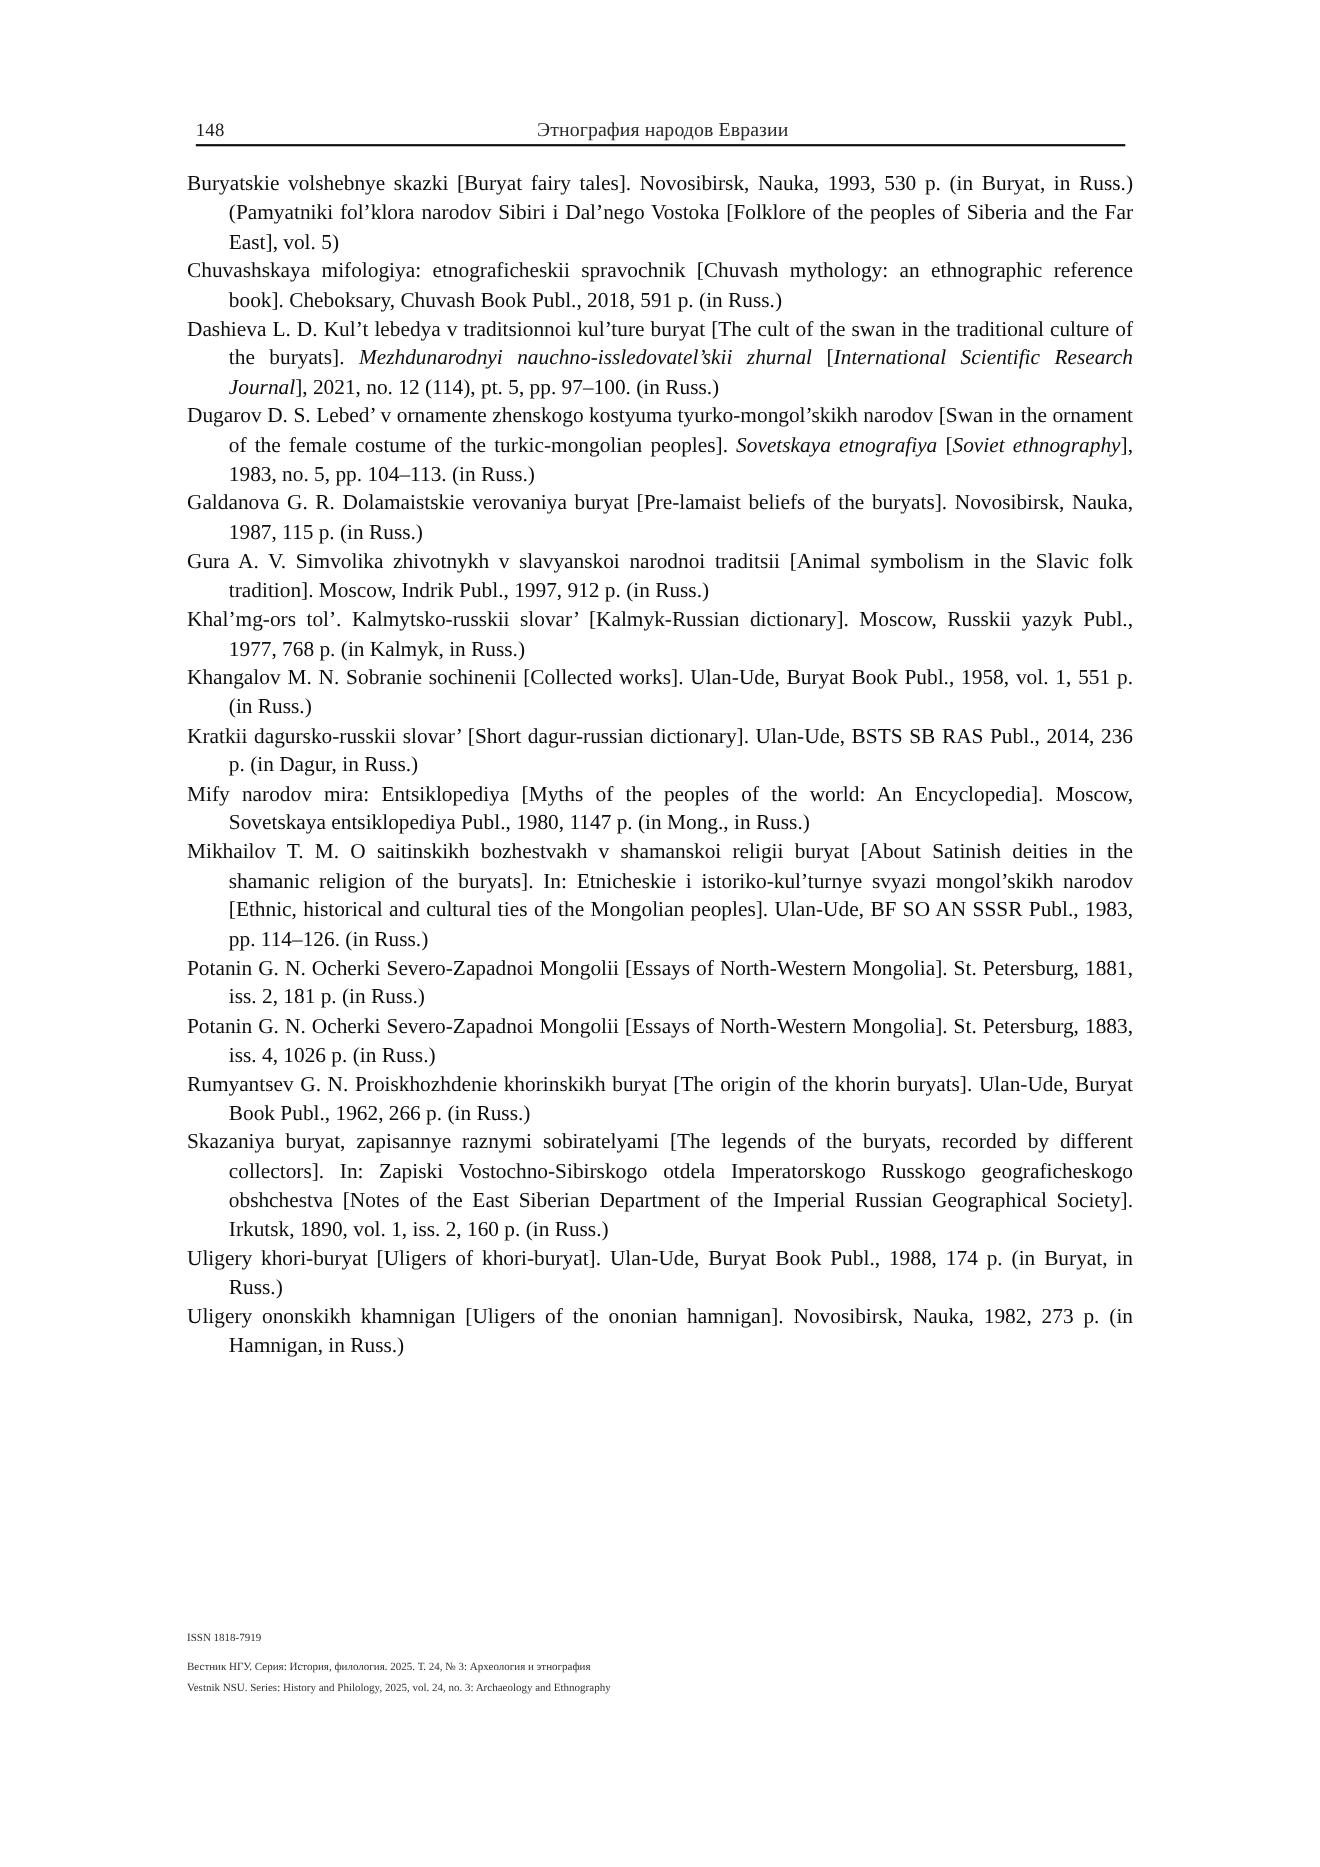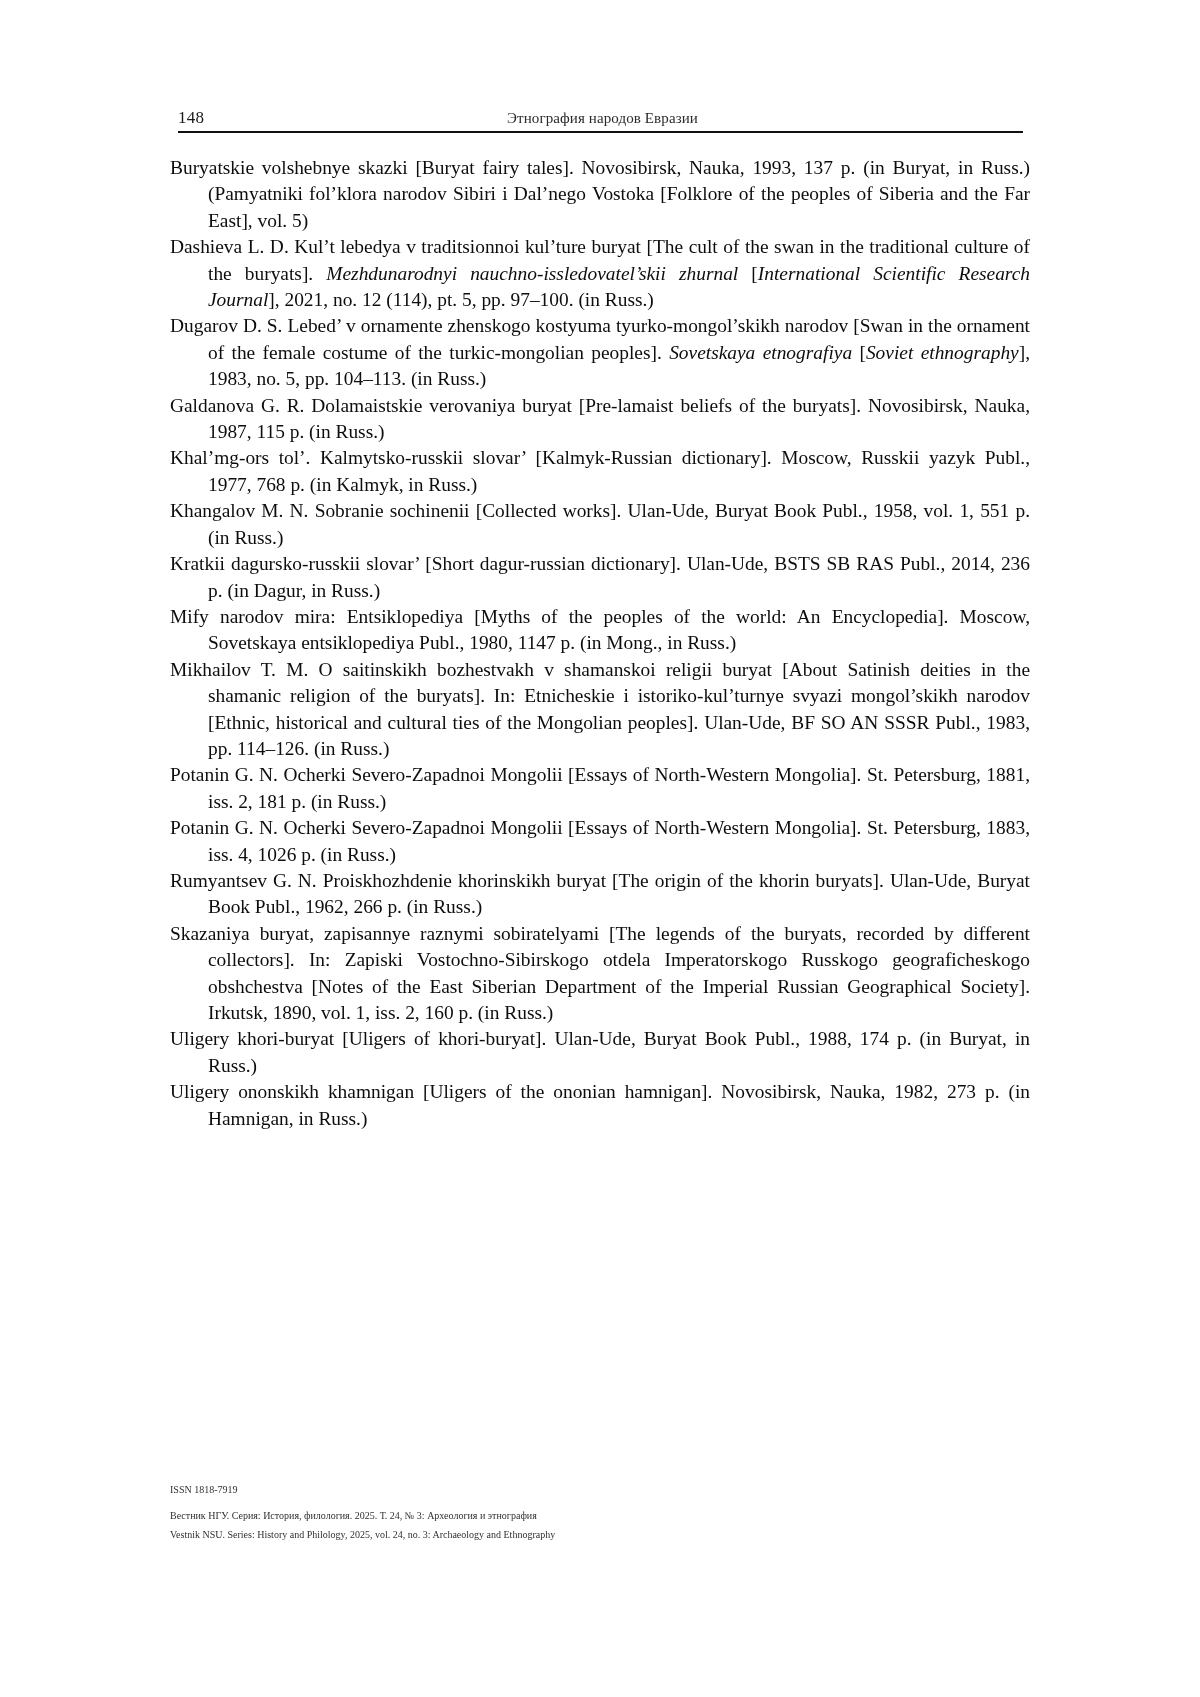--- a/index.html
+++ b/index.html
@@ -32,21 +32,21 @@
   }
   .header .folio {
     font-size: 17px;
     letter-spacing: 0.2px;
     color: #1a1a1a;
     min-width: 60px;
   }
   .header .running-title {
     flex: 1;
     text-align: center;
-    font-size: 15px;
+    font-size: 18px;
     color: #2a2a2a;
     letter-spacing: 0.1px;
     padding-right: 56px;
   }
   .header-rule {
     position: absolute;
     left: 178px;
     top: 131px;
     width: 845px;
     height: 2px;
@@ -89,24 +89,26 @@
 
 <div class="page">
 
   <div class="header">
     <span class="folio">148</span>
     <span class="running-title">Этнография народов Евразии</span>
   </div>
   <div class="header-rule"></div>
 
   <div class="refs">
-      <p class="ref">Buryatskie volshebnye skazki [Buryat fairy tales]. Novosibirsk, Nauka, 1993, 137 p. (in Buryat, in Russ.) (Pamyatniki fol’klora narodov Sibiri i Dal’nego Vostoka [Folklore of the peoples of Siberia and the Far East], vol. 5)</p>
+      <p class="ref">Buryatskie volshebnye skazki [Buryat fairy tales]. Novosibirsk, Nauka, 1993, 530 p. (in Buryat, in Russ.) (Pamyatniki fol’klora narodov Sibiri i Dal’nego Vostoka [Folklore of the peoples of Siberia and the Far East], vol. 5)</p>
+      <p class="ref">Chuvashskaya mifologiya: etnograficheskii spravochnik [Chuvash mythology: an ethnographic reference book]. Cheboksary, Chuvash Book Publ., 2018, 591 p. (in Russ.)</p>
       <p class="ref"><b>Dashieva L. D.</b> Kul’t lebedya v traditsionnoi kul’ture buryat [The cult of the swan in the traditional culture of the buryats]. <i>Mezhdunarodnyi nauchno-issledovatel’skii zhurnal</i> [<i>International Scientific Research Journal</i>], 2021, no. 12 (114), pt. 5, pp. 97–100. (in Russ.)</p>
       <p class="ref"><b>Dugarov D. S.</b> Lebed’ v ornamente zhenskogo kostyuma tyurko-mongol’skikh narodov [Swan in the ornament of the female costume of the turkic-mongolian peoples]. <i>Sovetskaya etnografiya</i> [<i>Soviet ethnography</i>], 1983, no. 5, pp. 104–113. (in Russ.)</p>
       <p class="ref"><b>Galdanova G. R.</b> Dolamaistskie verovaniya buryat [Pre-lamaist beliefs of the buryats]. Novosibirsk, Nauka, 1987, 115 p. (in Russ.)</p>
+      <p class="ref"><b>Gura A. V.</b> Simvolika zhivotnykh v slavyanskoi narodnoi traditsii [Animal symbolism in the Slavic folk tradition]. Moscow, Indrik Publ., 1997, 912 p. (in Russ.)</p>
       <p class="ref">Khal’mg-ors tol’. Kalmytsko-russkii slovar’ [Kalmyk-Russian dictionary]. Moscow, Russkii yazyk Publ., 1977, 768 p. (in Kalmyk, in Russ.)</p>
       <p class="ref"><b>Khangalov M. N.</b> Sobranie sochinenii [Collected works]. Ulan-Ude, Buryat Book Publ., 1958, vol. 1, 551 p. (in Russ.)</p>
       <p class="ref">Kratkii dagursko-russkii slovar’ [Short dagur-russian dictionary]. Ulan-Ude, BSTS SB RAS Publ., 2014, 236 p. (in Dagur, in Russ.)</p>
       <p class="ref">Mify narodov mira: Entsiklopediya [Myths of the peoples of the world: An Encyclopedia]. Moscow, Sovetskaya entsiklopediya Publ., 1980, 1147 p. (in Mong., in Russ.)</p>
       <p class="ref"><b>Mikhailov T. M.</b> O saitinskikh bozhestvakh v shamanskoi religii buryat [About Satinish deities in the shamanic religion of the buryats]. In: Etnicheskie i istoriko-kul’turnye svyazi mongol’skikh narodov [Ethnic, historical and cultural ties of the Mongolian peoples]. Ulan-Ude, BF SO AN SSSR Publ., 1983, pp. 114–126. (in Russ.)</p>
       <p class="ref"><b>Potanin G. N.</b> Ocherki Severo-Zapadnoi Mongolii [Essays of North-Western Mongolia]. St. Petersburg, 1881, iss. 2, 181 p. (in Russ.)</p>
       <p class="ref"><b>Potanin G. N.</b> Ocherki Severo-Zapadnoi Mongolii [Essays of North-Western Mongolia]. St. Petersburg, 1883, iss. 4, 1026 p. (in Russ.)</p>
       <p class="ref"><b>Rumyantsev G. N.</b> Proiskhozhdenie khorinskikh buryat [The origin of the khorin buryats]. Ulan-Ude, Buryat Book Publ., 1962, 266 p. (in Russ.)</p>
       <p class="ref">Skazaniya buryat, zapisannye raznymi sobiratelyami [The legends of the buryats, recorded by different collectors]. In: Zapiski Vostochno-Sibirskogo otdela Imperatorskogo Russkogo geograficheskogo obshchestva [Notes of the East Siberian Department of the Imperial Russian Geographical Society]. Irkutsk, 1890, vol. 1, iss. 2, 160 p. (in Russ.)</p>
       <p class="ref">Uligery khori-buryat [Uligers of khori-buryat]. Ulan-Ude, Buryat Book Publ., 1988, 174 p. (in Buryat, in Russ.)</p>

